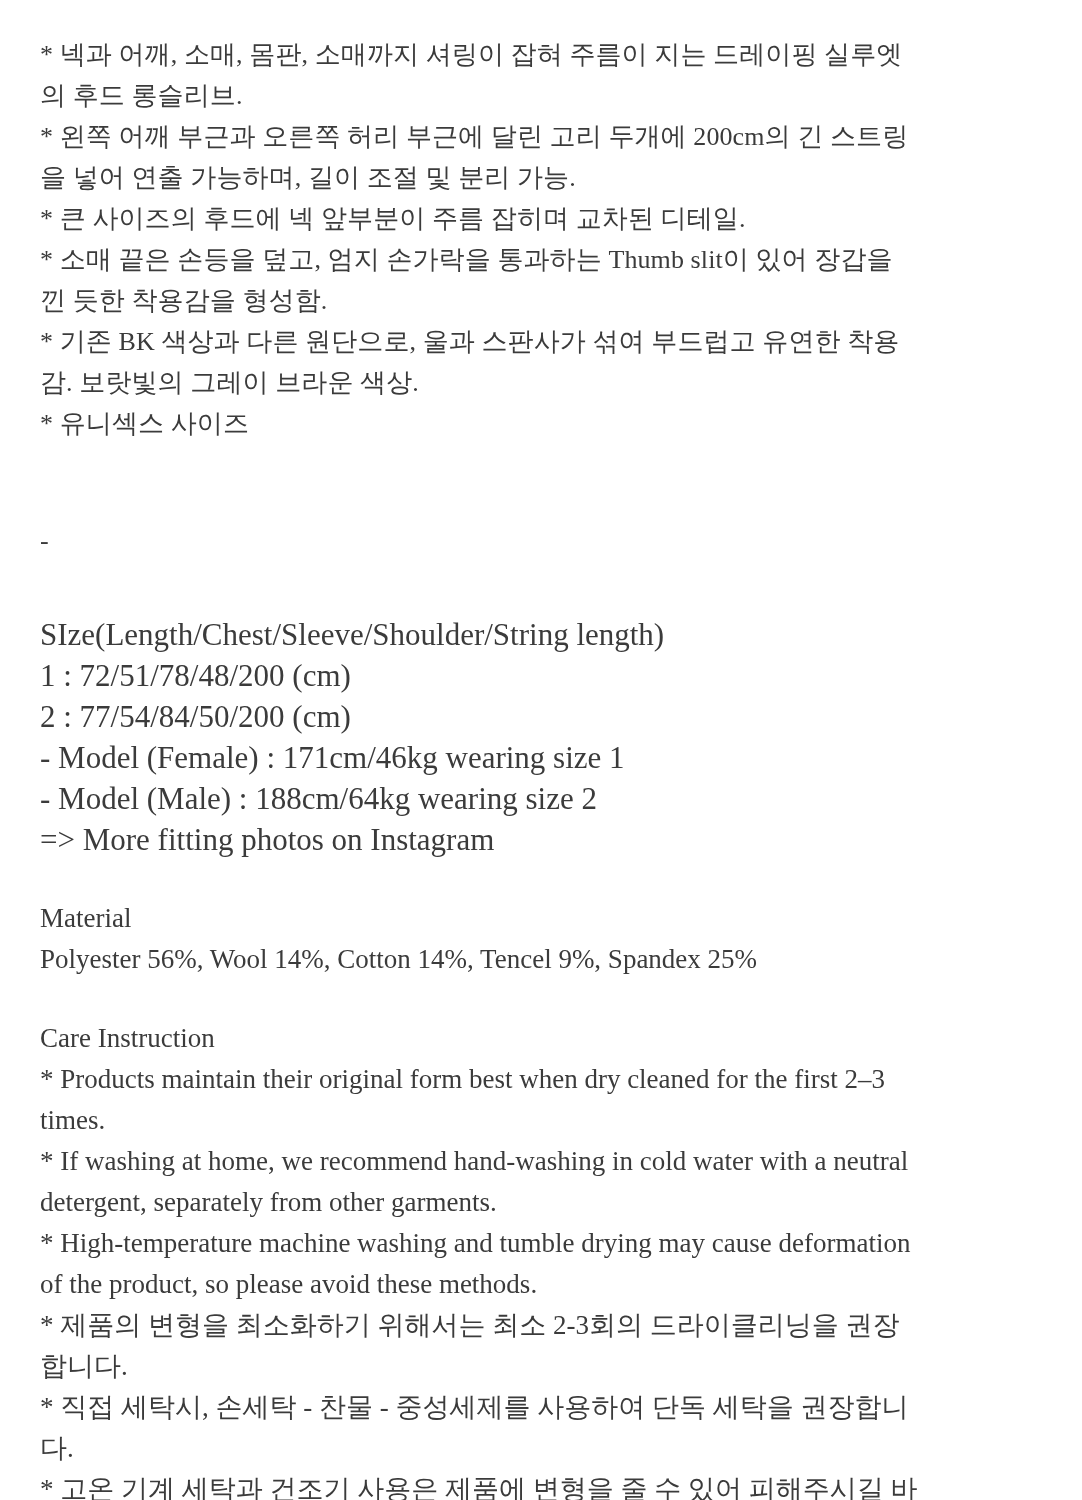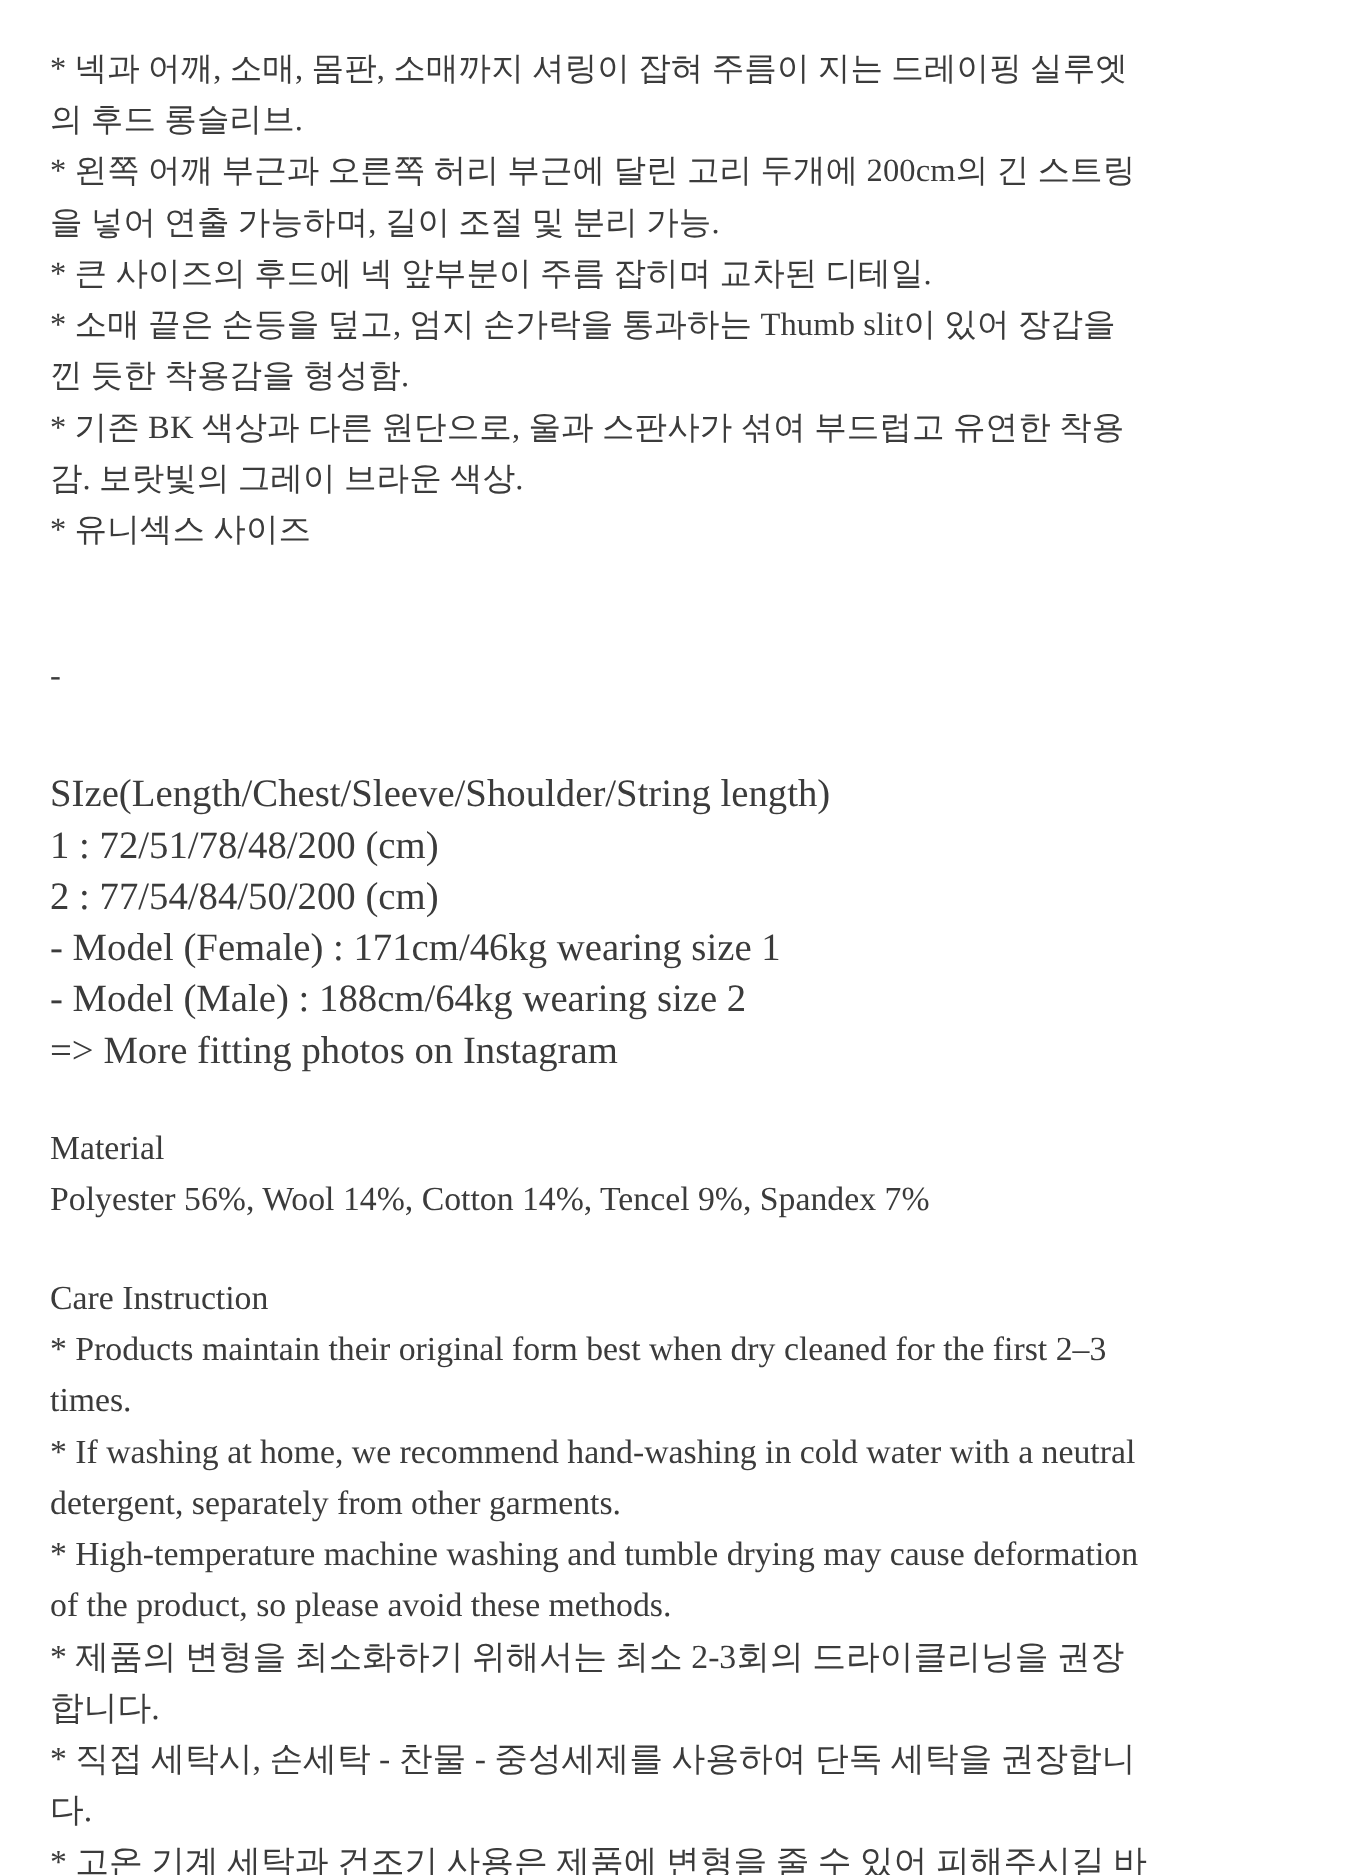--- a/index.html
+++ b/index.html
@@ -65,21 +65,21 @@
   <div class="spec">SIze(Length/Chest/Sleeve/Shoulder/String length)
 1 : 72/51/78/48/200 (cm)
 2 : 77/54/84/50/200 (cm)
 - Model (Female) : 171cm/46kg wearing size 1
 - Model (Male) : 188cm/64kg wearing size 2
 =&gt; More fitting photos on Instagram</div>
 
   <div class="gap-sm"></div>
 
   <div class="section">Material
-Polyester 56%, Wool 14%, Cotton 14%, Tencel 9%, Spandex 7%</div>
+Polyester 56%, Wool 14%, Cotton 14%, Tencel 9%, Spandex 25%</div>
 
   <div class="gap-sm"></div>
 
   <div class="section">Care Instruction
 * Products maintain their original form best when dry cleaned for the first 2–3 times.
 * If washing at home, we recommend hand-washing in cold water with a neutral detergent, separately from other garments.
 * High-temperature machine washing and tumble drying may cause deformation of the product, so please avoid these methods.
 * 제품의 변형을 최소화하기 위해서는 최소 2-3회의 드라이클리닝을 권장합니다.
 * 직접 세탁시, 손세탁 - 찬물 - 중성세제를 사용하여 단독 세탁을 권장합니다.
 * 고온 기계 세탁과 건조기 사용은 제품에 변형을 줄 수 있어 피해주시길 바랍니다.</div>

